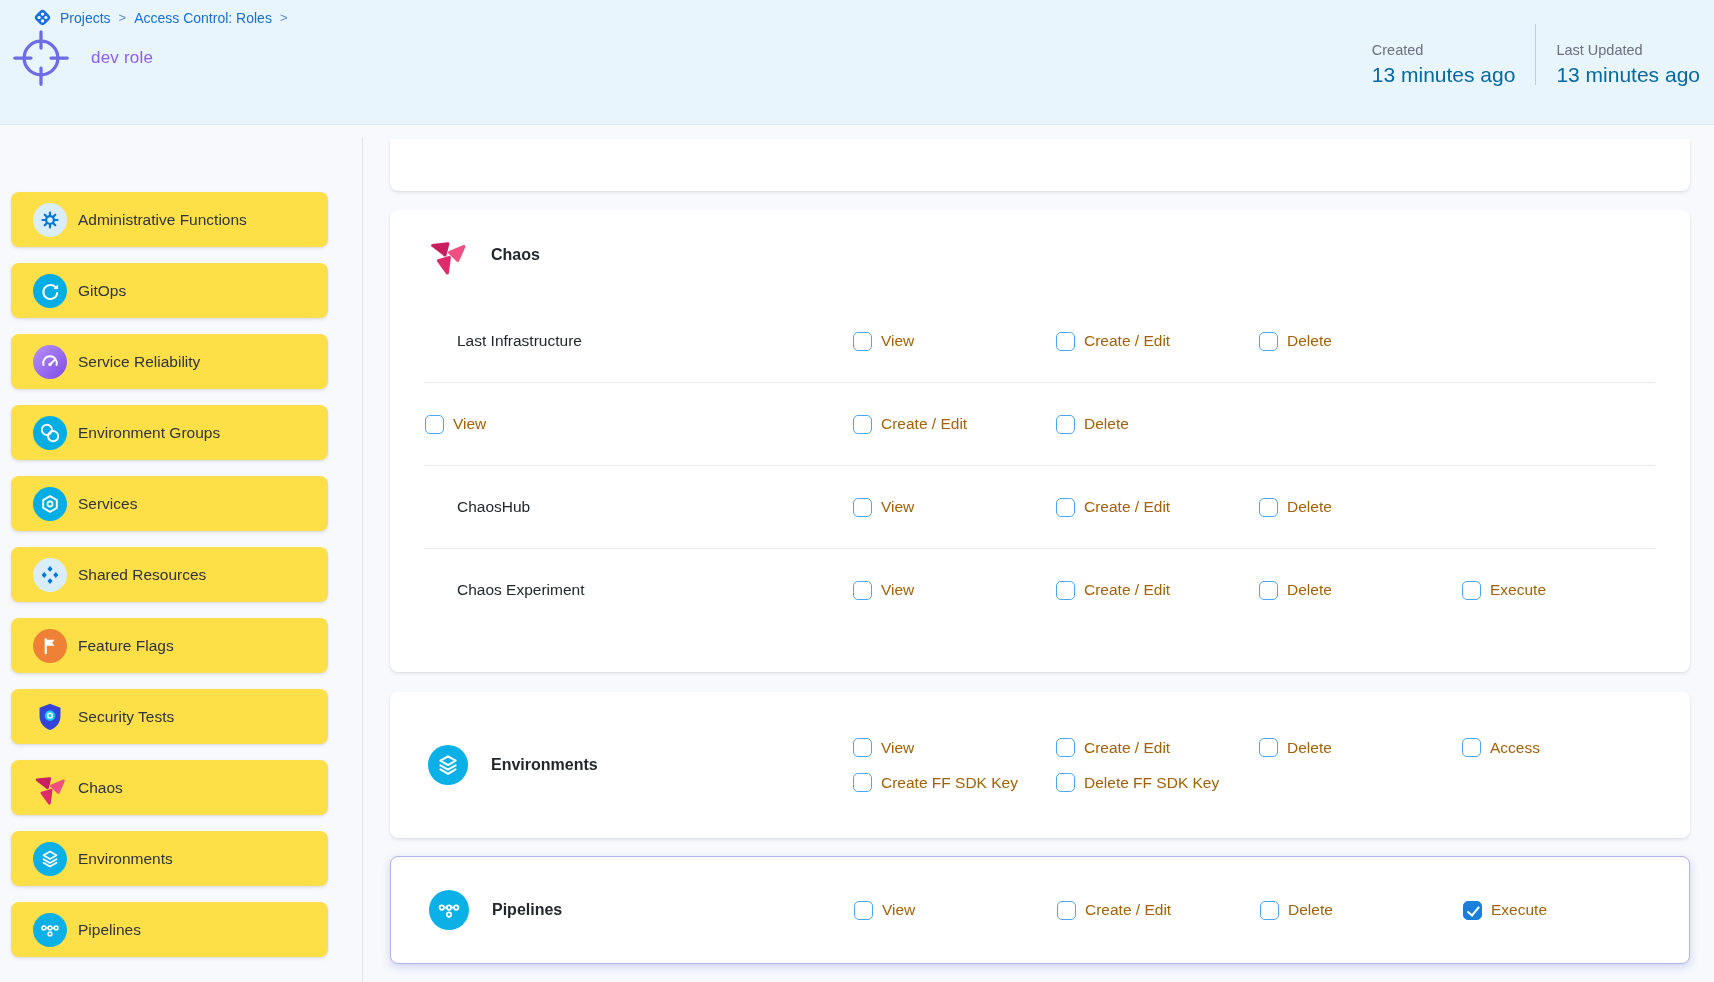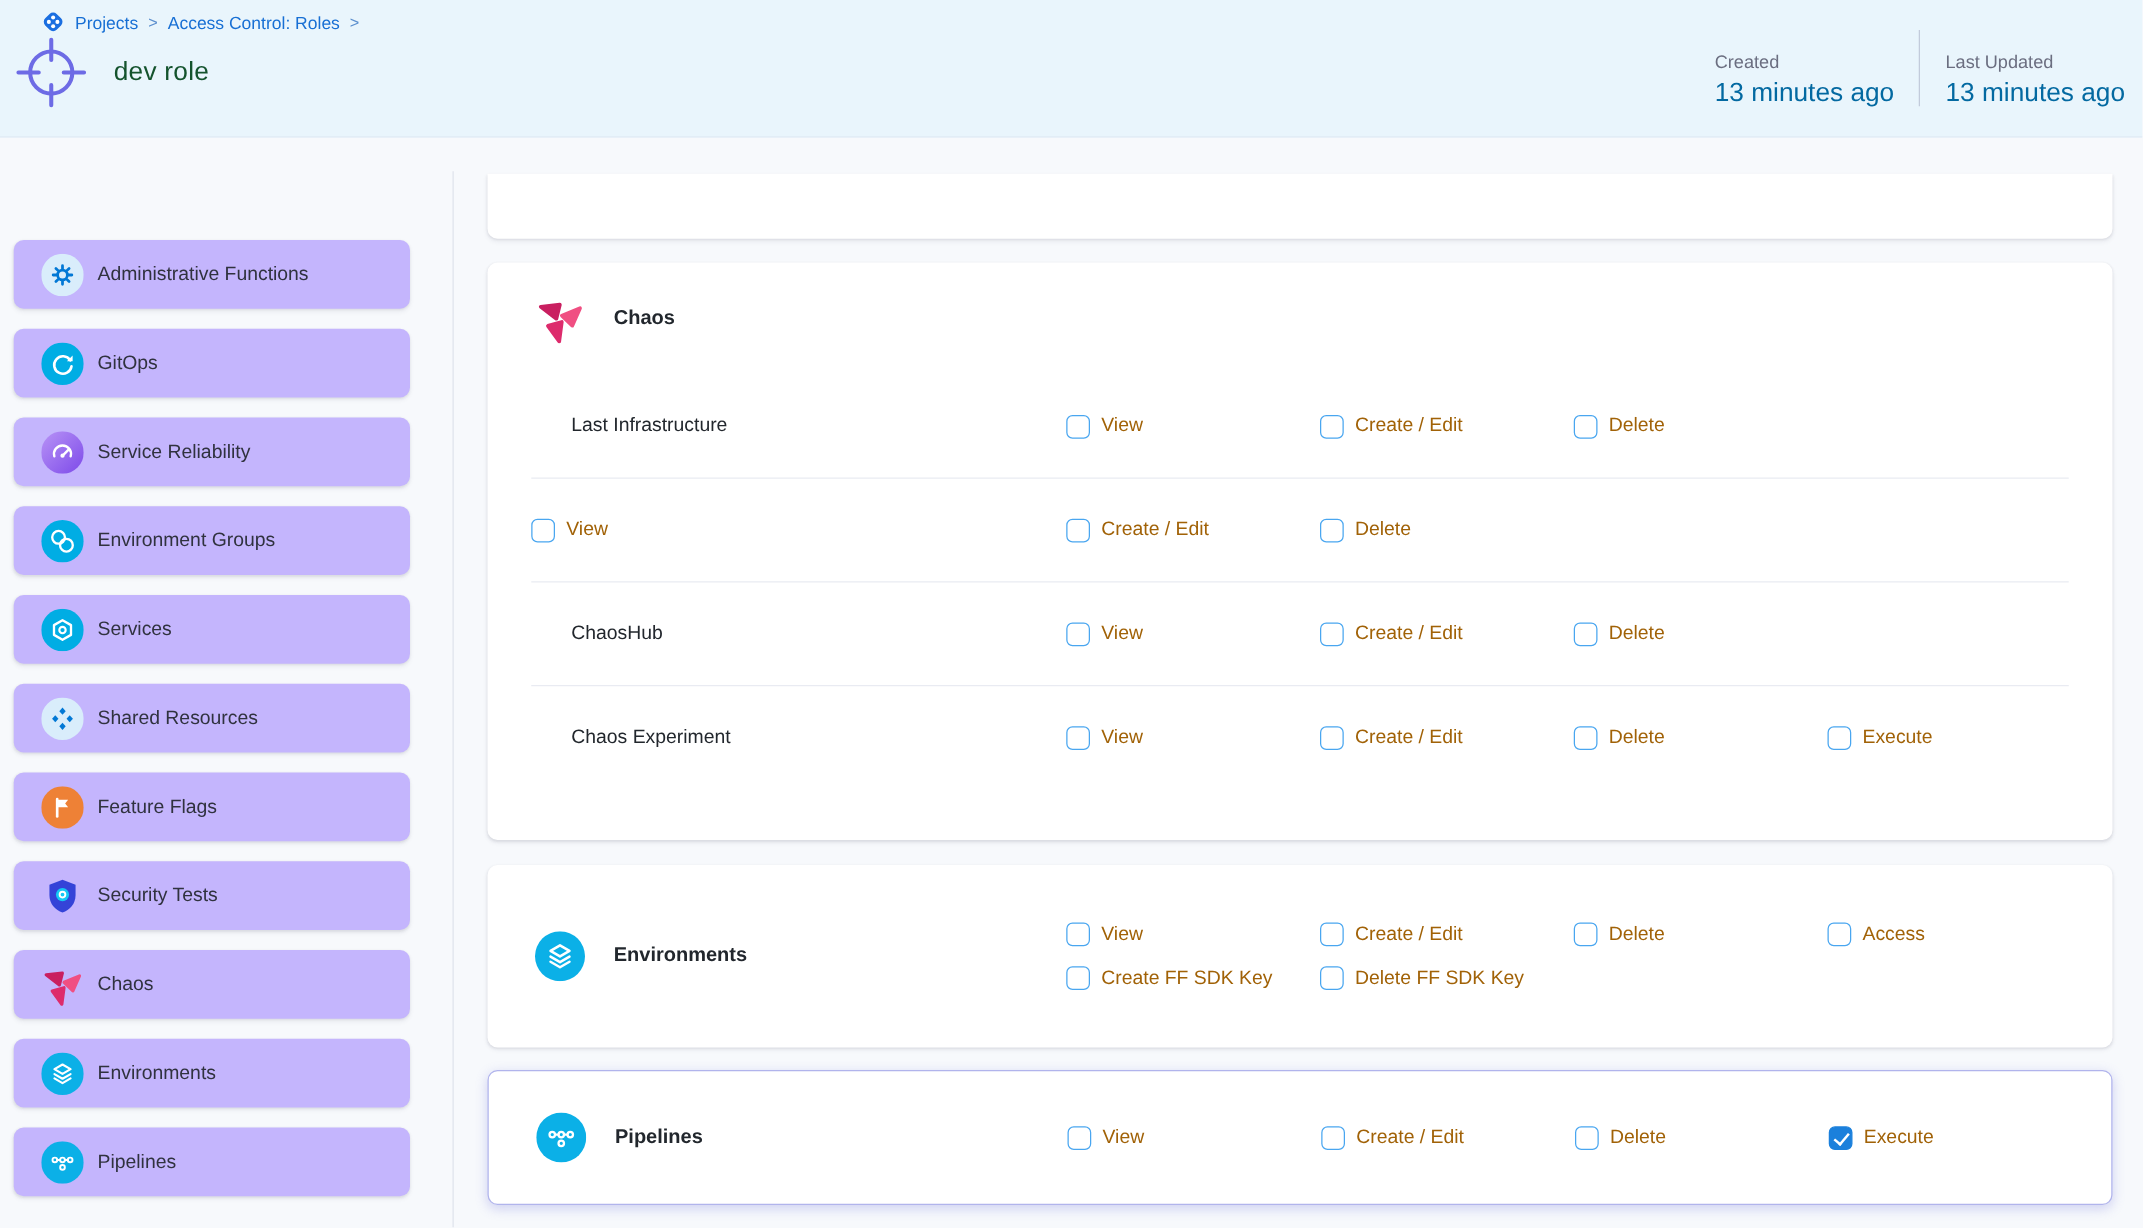--- a/index.html
+++ b/index.html
@@ -1,38 +1,38 @@
 <!DOCTYPE html>
 <html><head>
 <meta charset="utf-8">
 <style>
   * { margin:0; padding:0; box-sizing:border-box; }
   html,body { width:1714px; height:982px; }
   body { font-family:"Liberation Sans", sans-serif; background:#f7f9fc; position:relative; overflow:hidden; color:#22272d; }
 
   
-  .header { position:absolute; top:0; left:0; width:100%; height:110px; background:#e9f5fc; border-bottom:1px solid #dfeaf3; }
+  .header { position:absolute; top:0; left:0; width:100%; height:125px; background:#e9f5fc; border-bottom:1px solid #dfeaf3; }
   .breadcrumb { position:absolute; top:8px; left:33px; display:flex; align-items:center; gap:8px; font-size:14px; }
   .crumb-link { color:#176fd4; cursor:pointer; }
   .crumb-sep { color:#5c8fce; font-size:13px; }
   .crumb-icon svg { display:block; }
   .title-row { position:absolute; left:11px; top:28px; display:flex; align-items:center; gap:20px; }
   .role-icon svg { display:block; }
-  .page-title { font-size:21px; font-weight:500; color:#14532d; letter-spacing:.2px; }
+  .page-title { font-size:17px; font-weight:500; color:#8b5cf6; letter-spacing:.2px; }
   .meta { position:absolute; top:22px; right:-6px; display:flex; align-items:stretch; }
   .meta-col { display:flex; flex-direction:column; gap:5px; padding:0 20px;margin-top:20px; }
   .meta-divider { width:1px; background:#c2cbdb; margin:2px 0; }
   .meta-label { font-size:14.5px; color:#6b6e80; }
   .meta-value { font-size:21px; color:#0369a1; }
 
   
   .sidebar { position:absolute; top:137px; left:0; width:362px; bottom:0; }
   .sidebar-rule { position:absolute; top:137px; left:362px; width:1px; bottom:0; background:#dfe3ec; }
   .side-list { padding:55px 34px 20px 11px; display:flex; flex-direction:column; gap:16px; }
-  .side-card { height:55px; background:#c4b5fd; border-radius:8px; display:flex; align-items:center; gap:11px;
+  .side-card { height:55px; background:#fde047; border-radius:8px; display:flex; align-items:center; gap:11px;
                padding-left:22px; cursor:pointer;
                box-shadow:0 2px 4px rgba(40,41,61,.06), 0 1px 2px rgba(40,41,61,.09); }
   .side-card .cat-icon svg { width:34px; height:34px; display:block; }
   .side-label { font-size:15.5px; font-weight:500; color:#30323f; }
 
   
   .main { position:absolute; left:363px; top:137px; right:0; bottom:0; }
   .card { position:absolute; left:27px; width:1300px; background:#fff; border-radius:8px;
           box-shadow:0 2px 4px rgba(40,41,61,.06), 0 1px 2px rgba(40,41,61,.09); }
   .partial-card { top:2px; height:52px; border-radius:0 0 8px 8px; }

